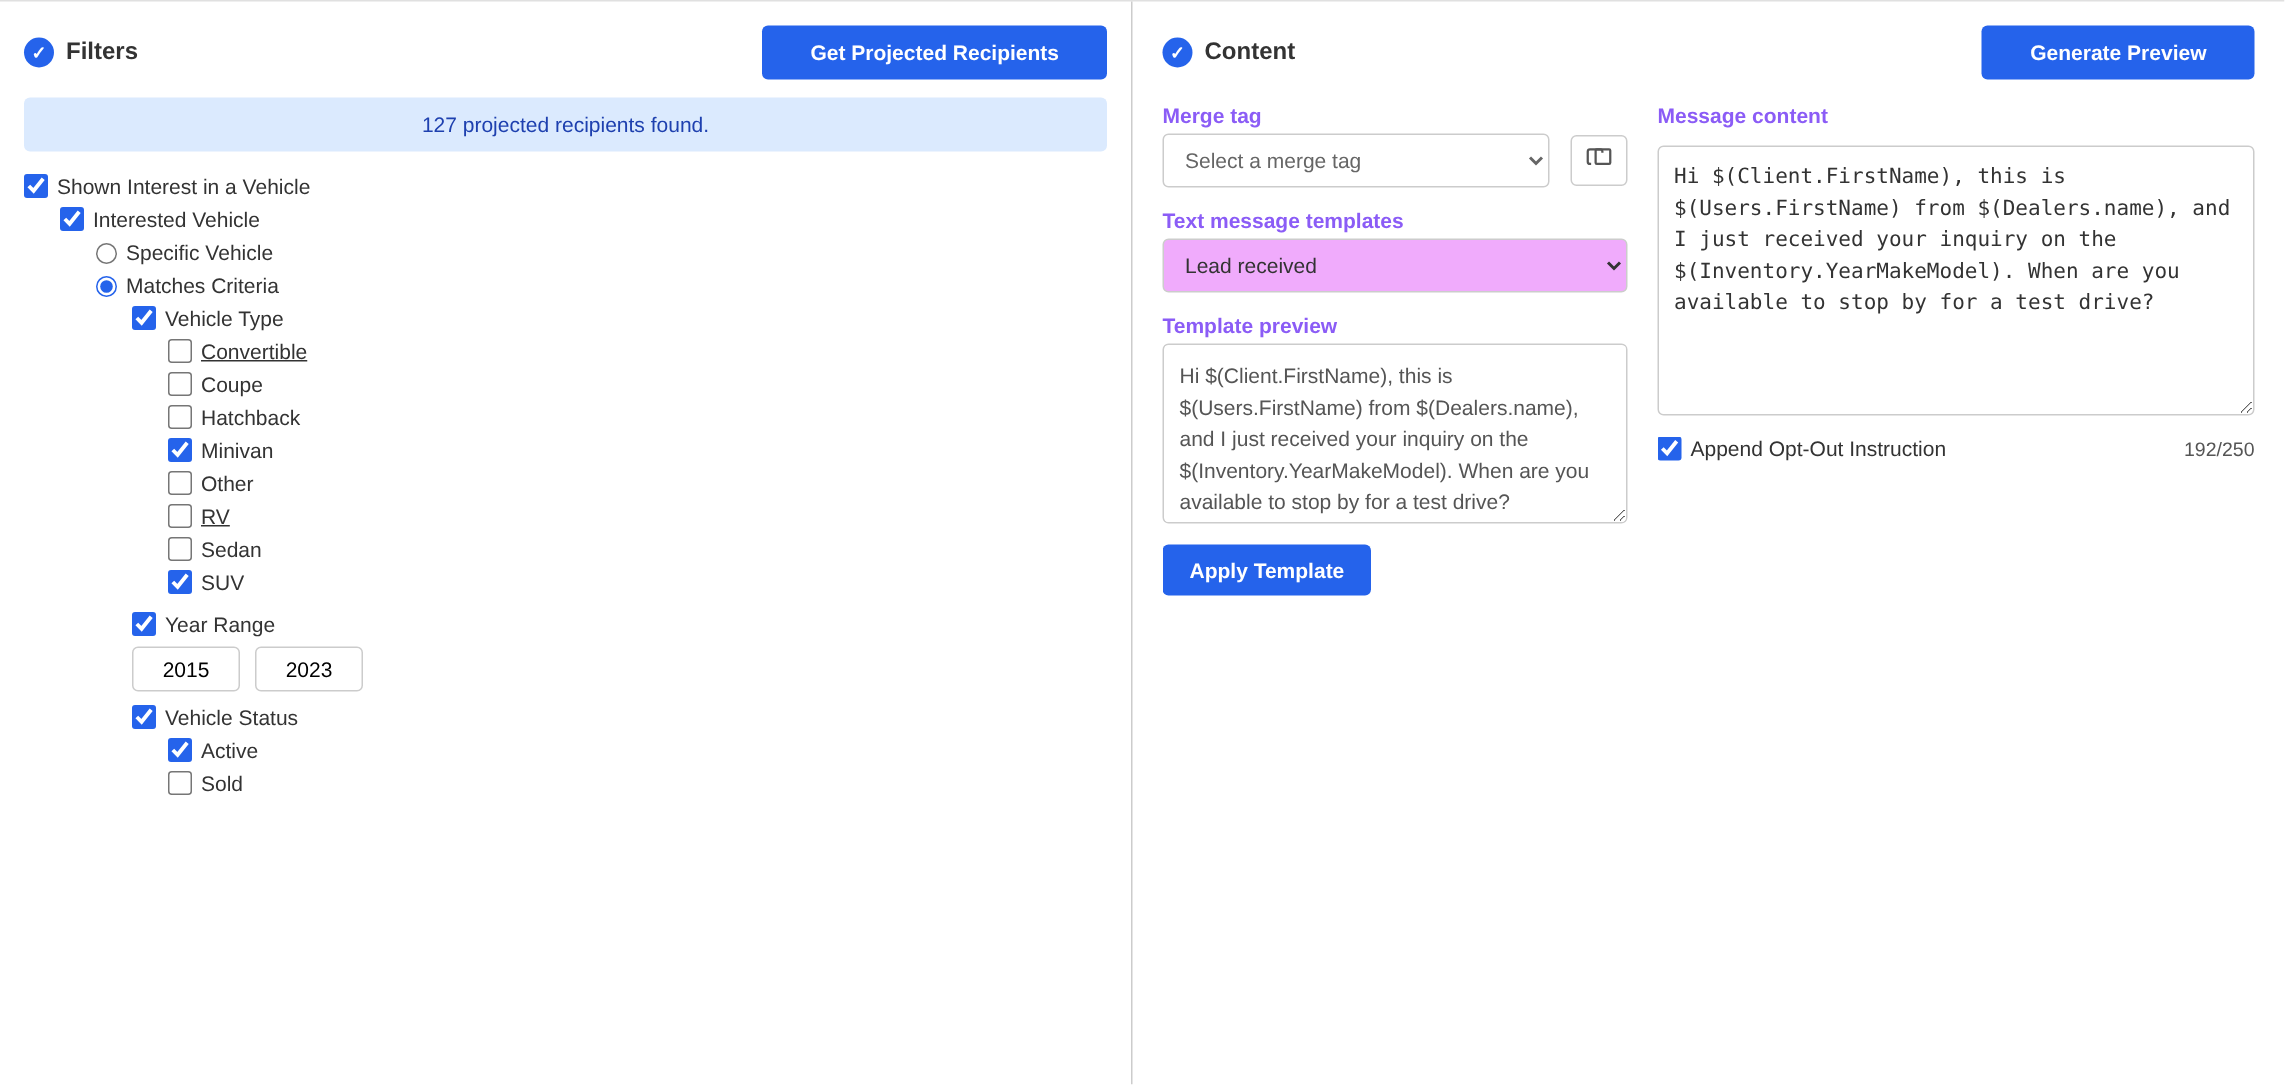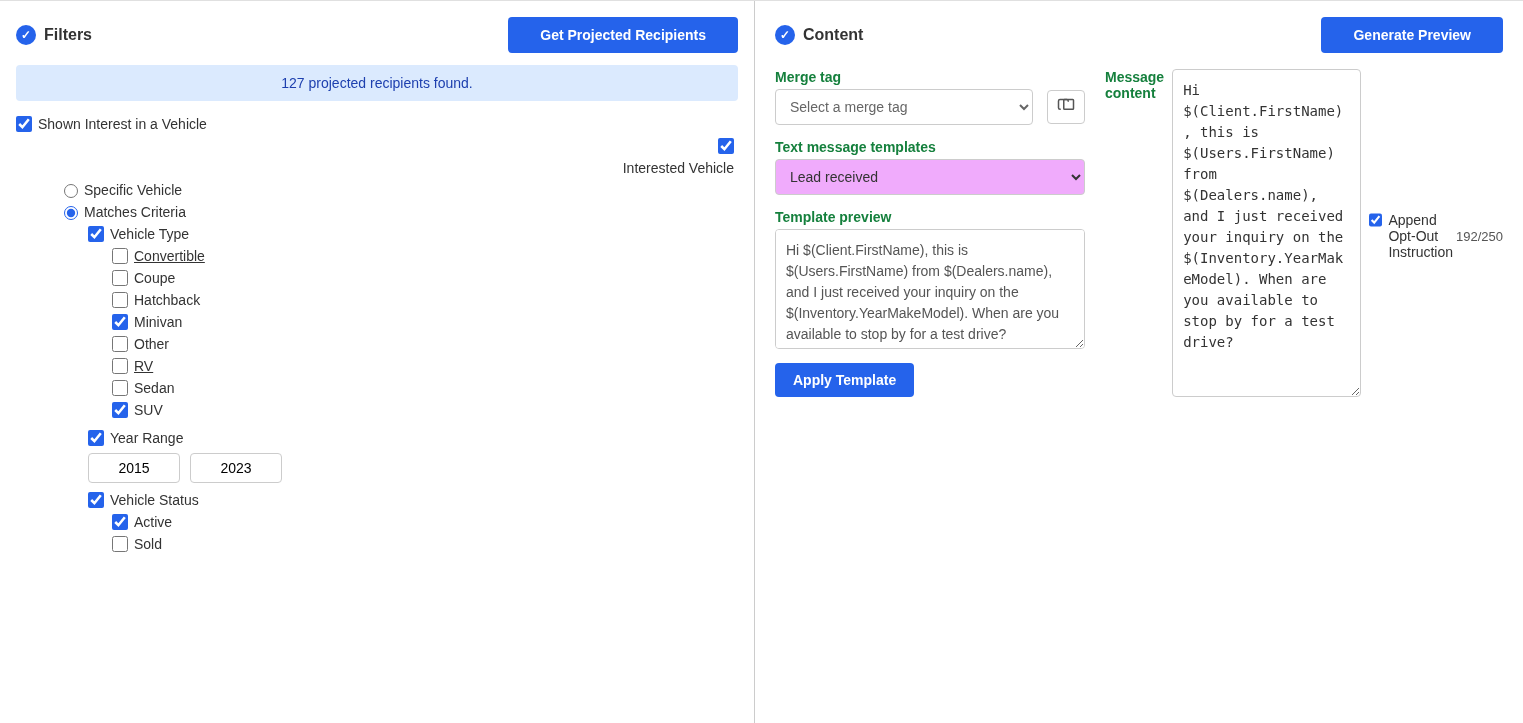--- a/index.html
+++ b/index.html
@@ -97,37 +97,37 @@
       accent-color: #2563eb;
       cursor: pointer;
       flex-shrink: 0;
     }
 
     .tree-item label {
       font-size: 14px;
       color: #333;
     }
 
-    .indent-1 { margin-left: 24px; flex-direction: column; }
+    .indent-1 { margin-left: 24px; }
     .indent-2 { margin-left: 48px; }
     .indent-3 { margin-left: 72px; }
 
     .year-range-row {
       display: flex;
       align-items: center;
       gap: 10px;
       margin-left: 72px;
       margin-top: 4px;
     }
 
     .year-input {
       border: 1px solid #ccc;
       border-radius: 4px;
       padding: 6px 10px;
-      width: 92px;
+      width: 72px;
       font-size: 14px;
       text-align: center;
     }
 
     
     .right-panel {
       flex: 1;
       padding: 16px 20px;
       display: flex;
       flex-direction: column;
@@ -149,28 +149,28 @@
     .left-col {
       width: 310px;
       display: flex;
       flex-direction: column;
       gap: 14px;
     }
 
     .right-col {
       flex: 1;
       display: flex;
-      flex-direction: row;
+      flex-direction: column;
       gap: 8px;
     }
 
     .field-label {
       font-size: 14px;
       font-weight: 600;
-      color: #15803d;
+      color: #8b5cf6;
       margin-bottom: 4px;
     }
 
     .merge-tag-row {
       display: flex;
       align-items: center;
       gap: 14px;
     }
 
     .select-merge-tag {

